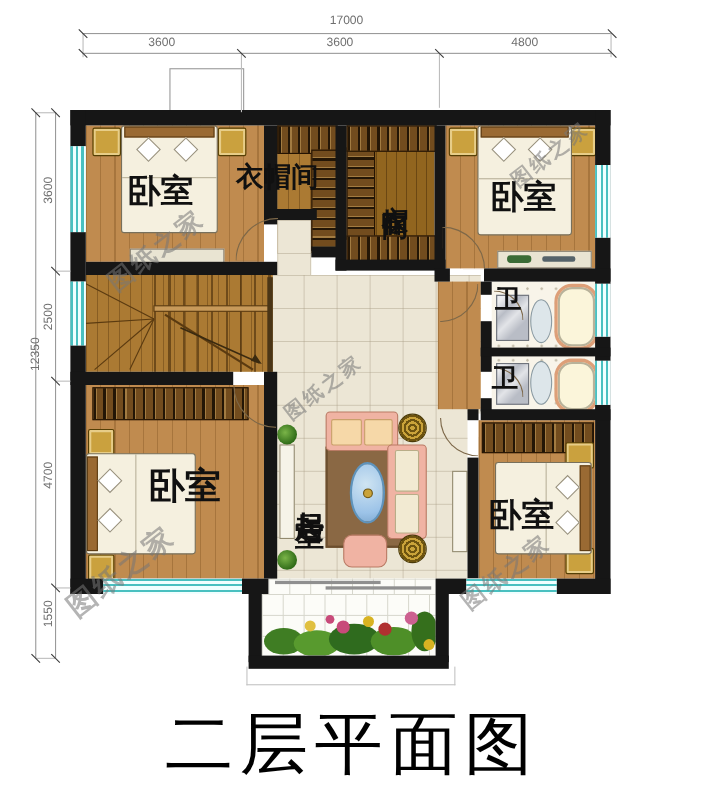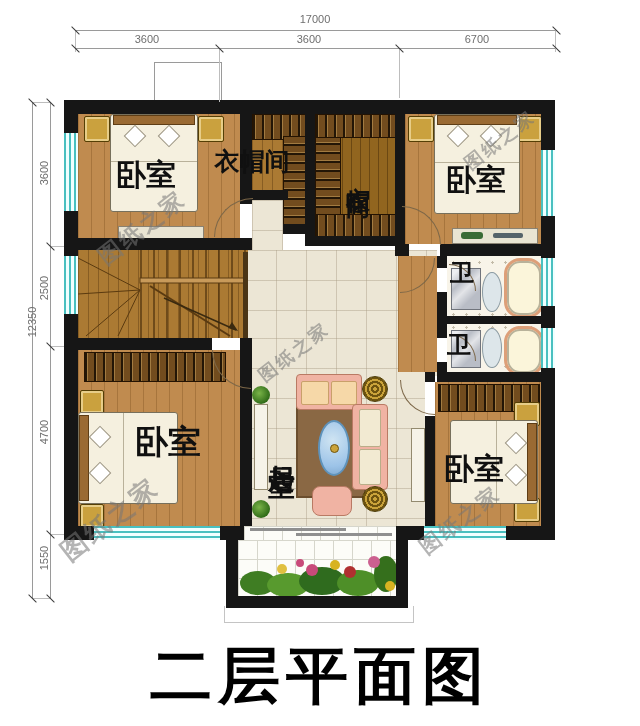--- a/index.html
+++ b/index.html
@@ -37,21 +37,21 @@
   .sink{position:absolute;background:#dde6ea;border:1px solid #8a9aa2;border-radius:50%;}
   .sofa{position:absolute;background:#f0b3a3;border:1px solid #b97a64;border-radius:4px;}
   .cushion{position:absolute;background:#f6d8a8;border:1px solid #c9a06a;border-radius:2px;}
   .cushion.cream{background:#f2ead2;border-color:#b9ad88;}
   .cab{position:absolute;background:#f6f3e8;border:1px solid #938a6f;}
   .plant{position:absolute;border-radius:50%;background:radial-gradient(circle at 40% 40%,#7ab448,#2e6a17 72%);}
   .gold{position:absolute;border-radius:50%;background:repeating-radial-gradient(circle,#caa33a 0 2px,#6e5410 2px 4px);border:1px solid #4a3a08;}
   .steps{position:absolute;background-image:repeating-linear-gradient(90deg,rgba(61,36,6,.55) 0 2px,transparent 2px 13px);}
   .rug{position:absolute;background:#8a6844;border:2px solid #6b4e2e;}
   .ctable{position:absolute;background:radial-gradient(circle at 45% 35%,#cfe4f2,#9cc3e8 70%,#7fa9d0);border:2px solid #5f93bb;border-radius:50%;}
-  .title{position:absolute;left:0;width:640px;top:634px;text-align:center;font-size:62px;font-weight:700;color:#000;letter-spacing:6px;}
+  .title{position:absolute;left:0;width:640px;top:634px;text-align:center;font-size:62px;font-weight:400;color:#000;letter-spacing:6px;}
 </style>
 </head>
 <body>
 
 <div id="canvas">
 
   <div class="abs" style="left:154px;top:62px;width:66px;height:40px;background:#fff;border:1px solid #9a9a9a;"></div>
 
   <div class="wood" style="left:78px;top:114px;width:162px;height:124px;"></div>
   <div class="wood2" style="left:252px;top:114px;width:53px;height:116px;"></div>
@@ -242,21 +242,21 @@
   <div class="ext" style="left:555px;top:30px;width:1px;height:22px;"></div>
   <div class="tk" style="left:70px;top:30px;"></div>
   <div class="tk" style="left:551px;top:30px;"></div>
   <div class="tk" style="left:70px;top:48px;"></div>
   <div class="tk" style="left:214px;top:48px;"></div>
   <div class="tk" style="left:394px;top:48px;"></div>
   <div class="tk" style="left:551px;top:48px;"></div>
   <div class="dimtx" style="left:287px;top:13px;width:56px;">17000</div>
   <div class="dimtx" style="left:119px;top:33px;width:56px;">3600</div>
   <div class="dimtx" style="left:281px;top:33px;width:56px;">3600</div>
-  <div class="dimtx" style="left:449px;top:33px;width:56px;">6700</div>
+  <div class="dimtx" style="left:449px;top:33px;width:56px;">4800</div>
 
   <div class="dl" style="left:32px;top:102px;width:1px;height:496px;"></div>
   <div class="dl" style="left:50px;top:102px;width:1px;height:496px;"></div>
   <div class="ext" style="left:50px;top:246px;width:14px;height:1px;"></div>
   <div class="ext" style="left:50px;top:346px;width:14px;height:1px;"></div>
   <div class="ext" style="left:50px;top:534px;width:14px;height:1px;"></div>
   <div class="ext" style="left:32px;top:102px;width:18px;height:1px;"></div>
   <div class="ext" style="left:32px;top:598px;width:18px;height:1px;"></div>
   <div class="tk" style="left:27px;top:102px;"></div>
   <div class="tk" style="left:27px;top:598px;"></div>

